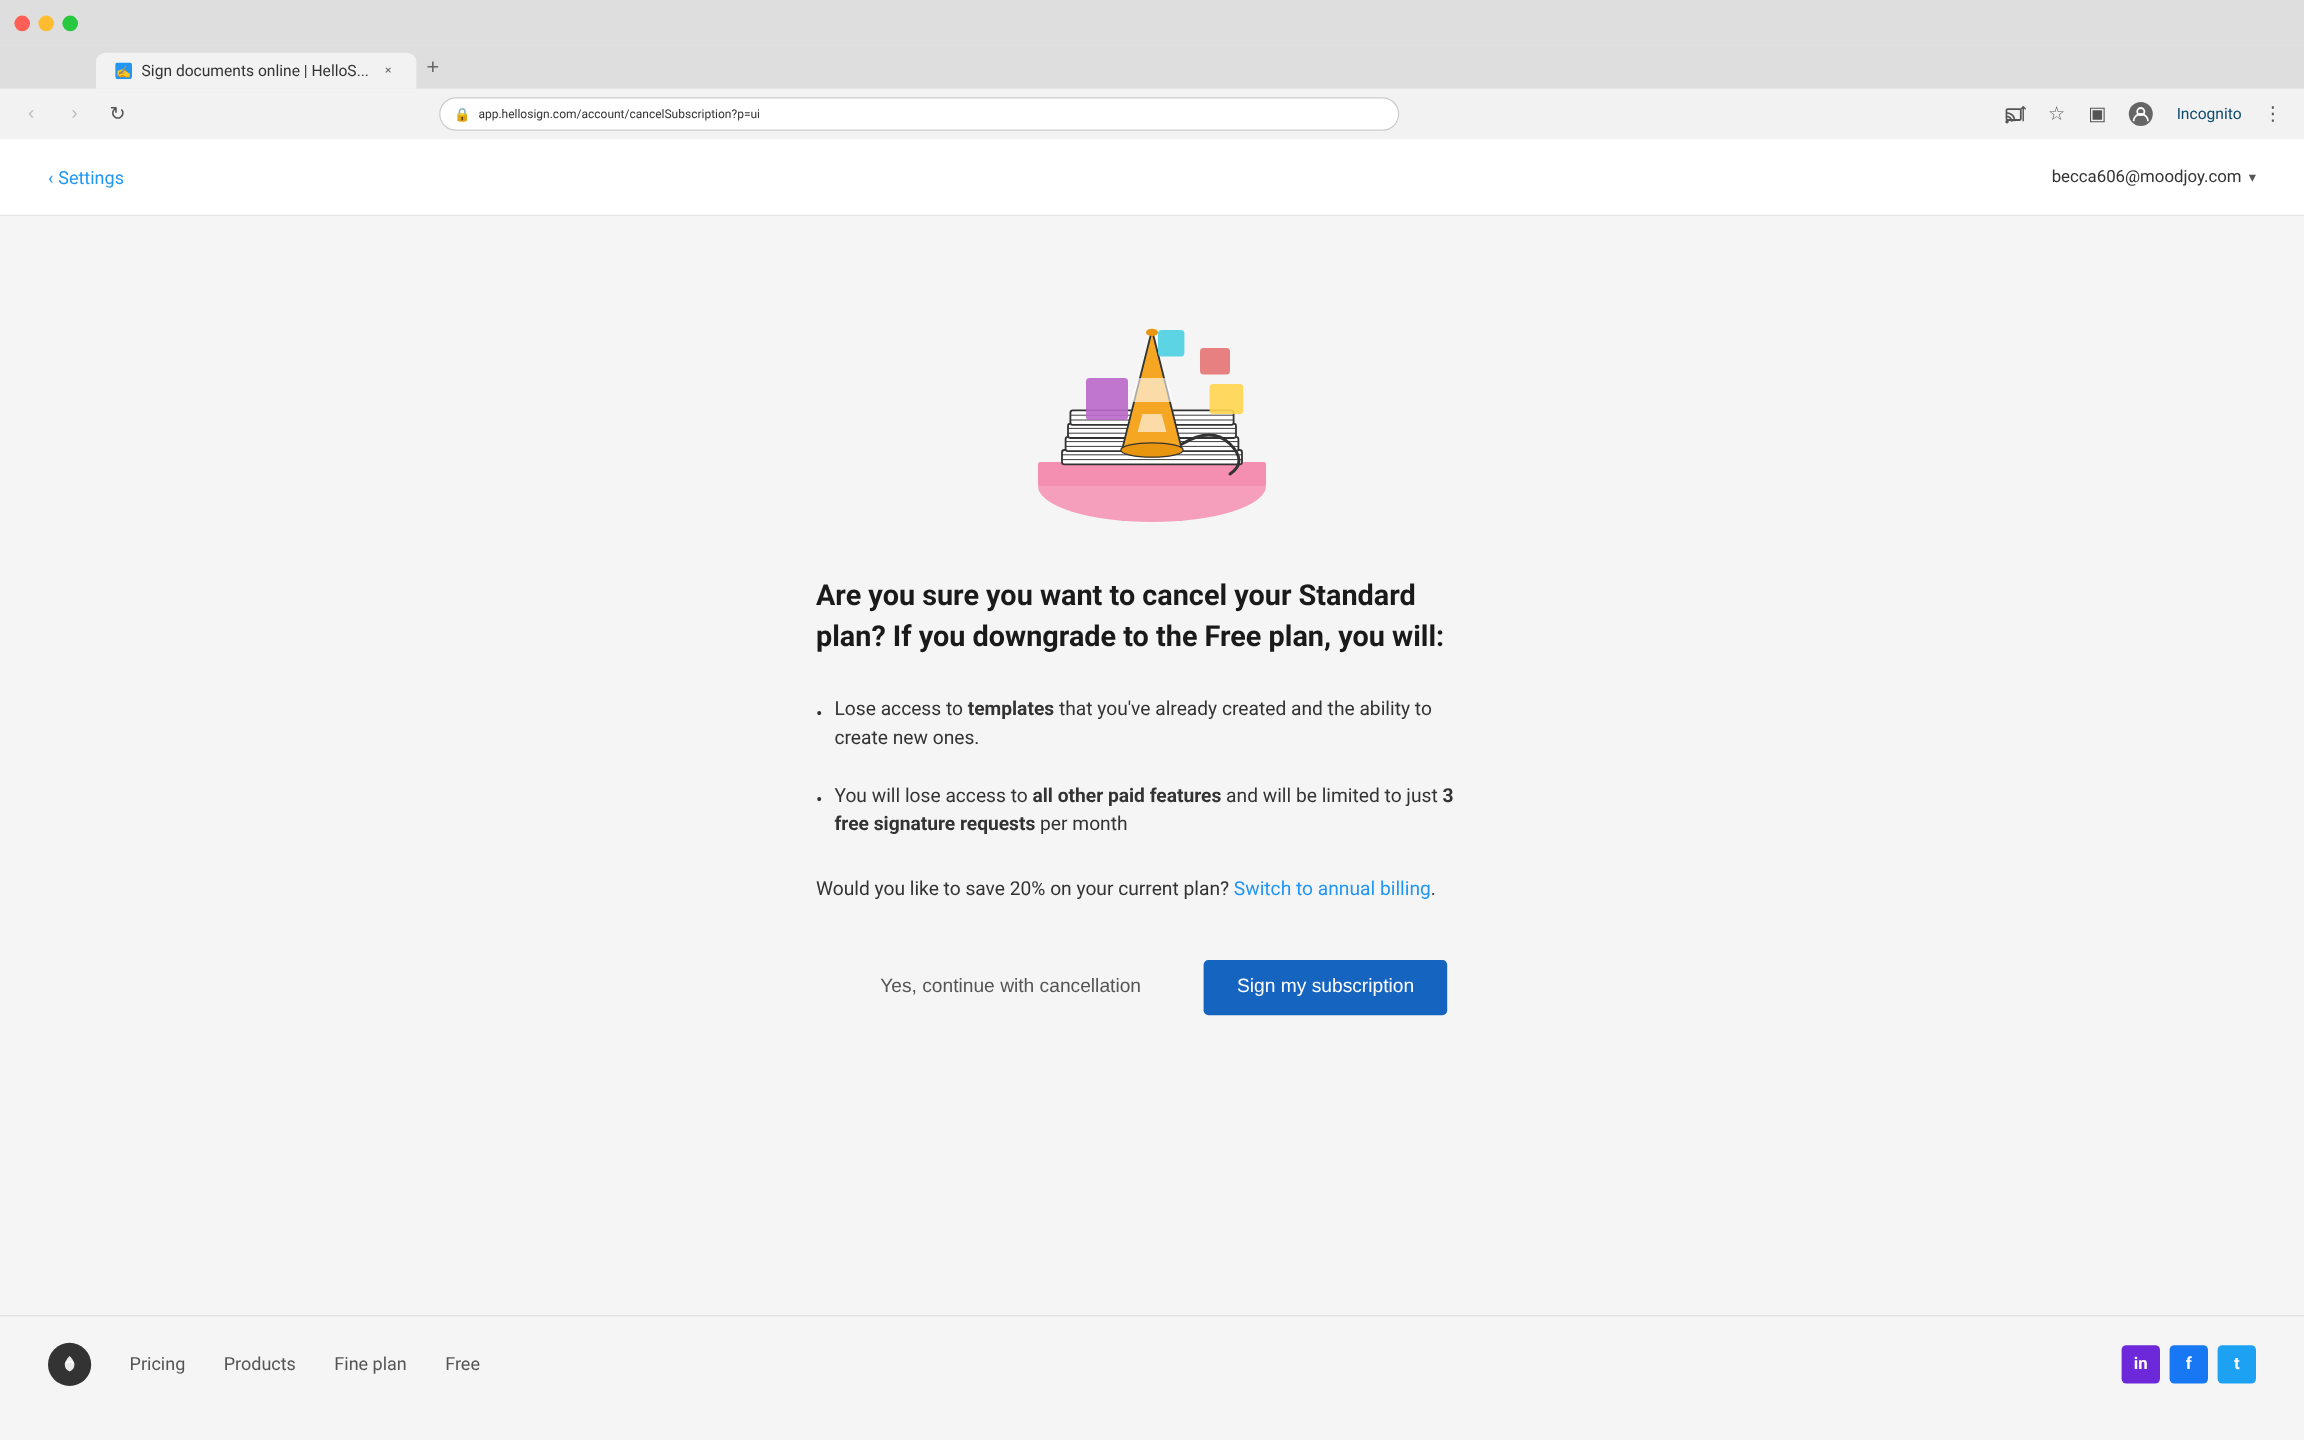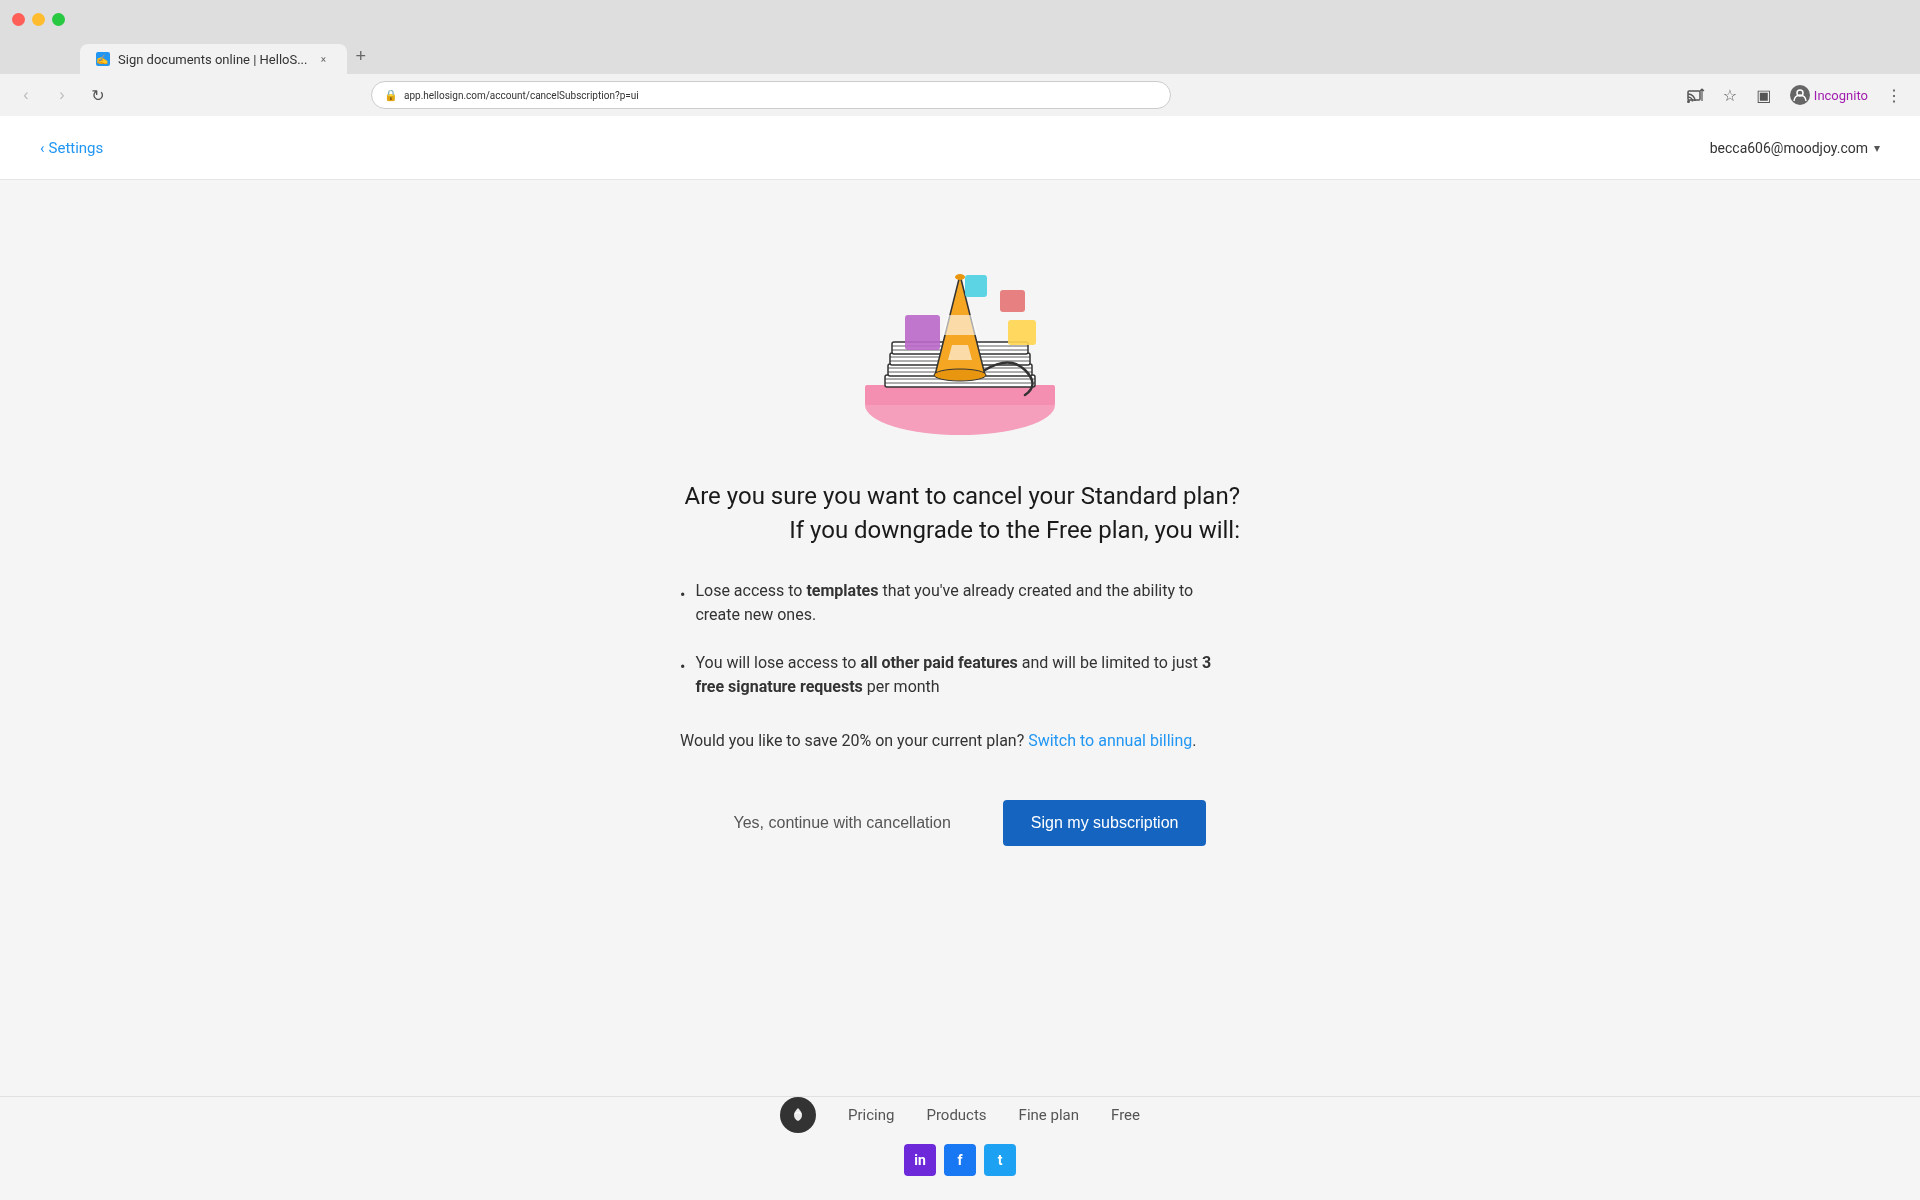--- a/index.html
+++ b/index.html
@@ -19,21 +19,21 @@
     .tab-close { width: 16px; height: 16px; border-radius: 50%; display: flex; align-items: center; justify-content: center; font-size: 10px; color: #666; cursor: pointer; margin-left: auto; }
     .new-tab { background: none; border: none; font-size: 18px; color: #666; cursor: pointer; padding: 0 8px; align-self: center; }
     .address-bar-row { background: #f2f2f2; height: 42px; display: flex; align-items: center; padding: 0 12px; gap: 8px; }
     .nav-btn { background: none; border: none; font-size: 16px; color: #555; cursor: pointer; width: 28px; height: 28px; display: flex; align-items: center; justify-content: center; border-radius: 50%; }
     .nav-btn.disabled { color: #bbb; cursor: default; }
     .address-bar { flex: 1; background: #fff; border: 1px solid #ccc; border-radius: 20px; height: 28px; display: flex; align-items: center; padding: 0 12px; font-size: 13px; color: #333; gap: 6px; max-width: 800px; margin: 0 auto; }
     .address-lock { font-size: 11px; color: #555; }
     .address-text { color: #333; font-size: 10px; }
     .toolbar-right { display: flex; align-items: center; gap: 6px; margin-left: auto; }
     .toolbar-btn { background: none; border: none; font-size: 16px; color: #555; cursor: pointer; width: 28px; height: 28px; display: flex; align-items: center; justify-content: center; border-radius: 50%; }
-    .incognito-badge { background: none; border: none; display: flex; align-items: center; gap: 4px; font-size: 13px; color: #a21caf; cursor: pointer; padding: 2px 6px; border-radius: 4px; }
+    .incognito-badge { background: none; border: none; display: flex; align-items: center; gap: 20px; font-size: 13px; color: #0c4a6e; cursor: pointer; padding: 2px 6px; border-radius: 4px; }
     .incognito-icon { width: 20px; height: 20px; background: #666; border-radius: 50%; display: flex; align-items: center; justify-content: center; color: white; font-size: 12px; }
 
     
     .page { background: #f5f5f5; min-height: 1060px; display: flex; flex-direction: column; }
 
     
     .header { background: #fff; border-bottom: 1px solid #e5e5e5; height: 64px; display: flex; align-items: center; padding: 0 40px; justify-content: space-between; }
     .back-link { color: #2196F3; font-size: 15px; text-decoration: none; display: flex; align-items: center; gap: 4px; cursor: pointer; }
     .user-menu { display: flex; align-items: center; gap: 6px; font-size: 14px; color: #333; cursor: pointer; }
     .chevron-down { font-size: 12px; color: #555; }
@@ -42,36 +42,36 @@
     .main-content { flex: 1; display: flex; flex-direction: column; align-items: center; padding: 40px 20px 60px; }
 
     
     .illustration { width: 300px; height: 230px; margin-bottom: 30px; position: relative; display: flex; align-items: center; justify-content: center; }
 
     
     .illustration svg { width: 300px; height: 230px; }
 
     
     .content-area { max-width: 560px; width: 100%; }
-    .headline { font-size: 24px; font-weight: 400; color: #1a1a1a; line-height: 1.4; margin-bottom: 32px; text-align: right; }
+    .headline { font-size: 24px; font-weight: 700; color: #1a1a1a; line-height: 1.4; margin-bottom: 32px; }
     .bullet-list { list-style: none; margin-bottom: 32px; }
     .bullet-item { display: flex; gap: 10px; margin-bottom: 24px; font-size: 16px; color: #333; line-height: 1.5; }
     .bullet-dot { flex-shrink: 0; margin-top: 4px; }
     .bullet-text { flex: 1; }
     .bullet-text strong { font-weight: 700; }
     .save-text { font-size: 16px; color: #333; margin-bottom: 0; }
     .save-link { color: #2196F3; text-decoration: none; cursor: pointer; }
 
     
     .button-row { display: flex; align-items: center; justify-content: center; gap: 32px; margin-top: 50px; }
     .btn-cancel { background: none; border: none; font-size: 16px; color: #555; cursor: pointer; padding: 12px 20px; }
     .btn-keep { background: #1565c0; color: #fff; border: none; border-radius: 4px; font-size: 16px; font-weight: 500; padding: 14px 28px; cursor: pointer; }
 
     
-    .footer { background: #f5f5f5; border-top: 1px solid #e0e0e0; height: 80px; display: flex; align-items: center; padding: 0 40px; justify-content: space-between; flex-direction: column; }
+    .footer { background: #f5f5f5; border-top: 1px solid #e0e0e0; height: 80px; display: flex; align-items: center; padding: 0 40px; justify-content: space-between; }
     .footer-left { display: flex; align-items: center; gap: 32px; }
     .footer-logo { width: 36px; height: 36px; background: #333; border-radius: 50%; display: flex; align-items: center; justify-content: center; }
     .footer-nav { display: flex; gap: 32px; }
     .footer-link { font-size: 15px; color: #555; text-decoration: none; cursor: pointer; }
     .footer-social { display: flex; gap: 8px; }
     .social-btn { width: 32px; height: 32px; border-radius: 4px; display: flex; align-items: center; justify-content: center; color: #fff; font-size: 14px; font-weight: bold; cursor: pointer; text-decoration: none; }
     .social-linkedin { background: #6d28d9; }
     .social-facebook { background: #1877f2; }
     .social-twitter { background: #1da1f2; }
   </style>

